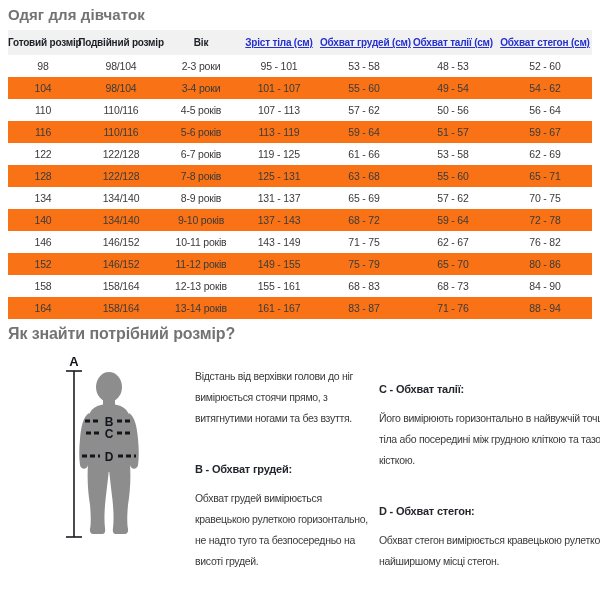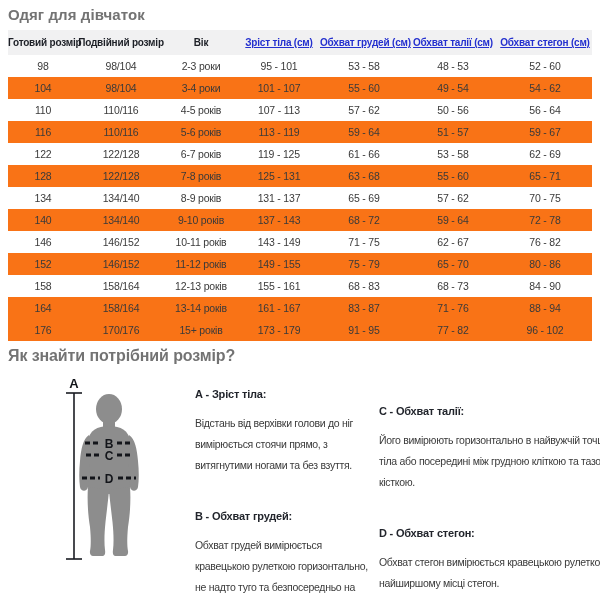--- a/index.html
+++ b/index.html
@@ -196,29 +196,20 @@
         </tr>
         <tr class="alt">
           <td>164</td>
           <td>158/164</td>
           <td>13-14 років</td>
           <td>161 - 167</td>
           <td>83 - 87</td>
           <td>71 - 76</td>
           <td>88 - 94</td>
         </tr>
-        <tr class="alt">
-          <td>176</td>
-          <td>170/176</td>
-          <td>15+ років</td>
-          <td>173 - 179</td>
-          <td>91 - 95</td>
-          <td>77 - 82</td>
-          <td>96 - 102</td>
-        </tr>
       </tbody>
   </table>
 
   <h2 class="section-title">Як знайти потрібний розмір?</h2>
 
   <div class="guide">
 
     <div class="figure-col">
       <svg width="112" height="194" viewBox="0 0 112 194">
 
@@ -248,21 +239,20 @@
           <line x1="64" y1="103" x2="82" y2="103"></line>
         </g>
         <text class="fig-letter" x="55" y="73" text-anchor="middle">B</text>
         <text class="fig-letter" x="55" y="85" text-anchor="middle">C</text>
         <text class="fig-letter" x="55" y="108" text-anchor="middle">D</text>
       </svg>
     </div>
 
     <div class="text-col col1">
       <div class="guide-item">
-        <p class="guide-item-title">А - Зріст тіла:</p>
         <p class="guide-item-text">Відстань від верхівки голови до ніг вимірюється стоячи прямо, з витягнутими ногами та без взуття.</p>
       </div>
       <div class="guide-item gap">
         <p class="guide-item-title">В - Обхват грудей:</p>
         <p class="guide-item-text">Обхват грудей вимірюється кравецькою рулеткою горизонтально, не надто туго та безпосередньо на висоті грудей.</p>
       </div>
     </div>
 
     <div class="text-col col2">
       <div class="guide-item">

